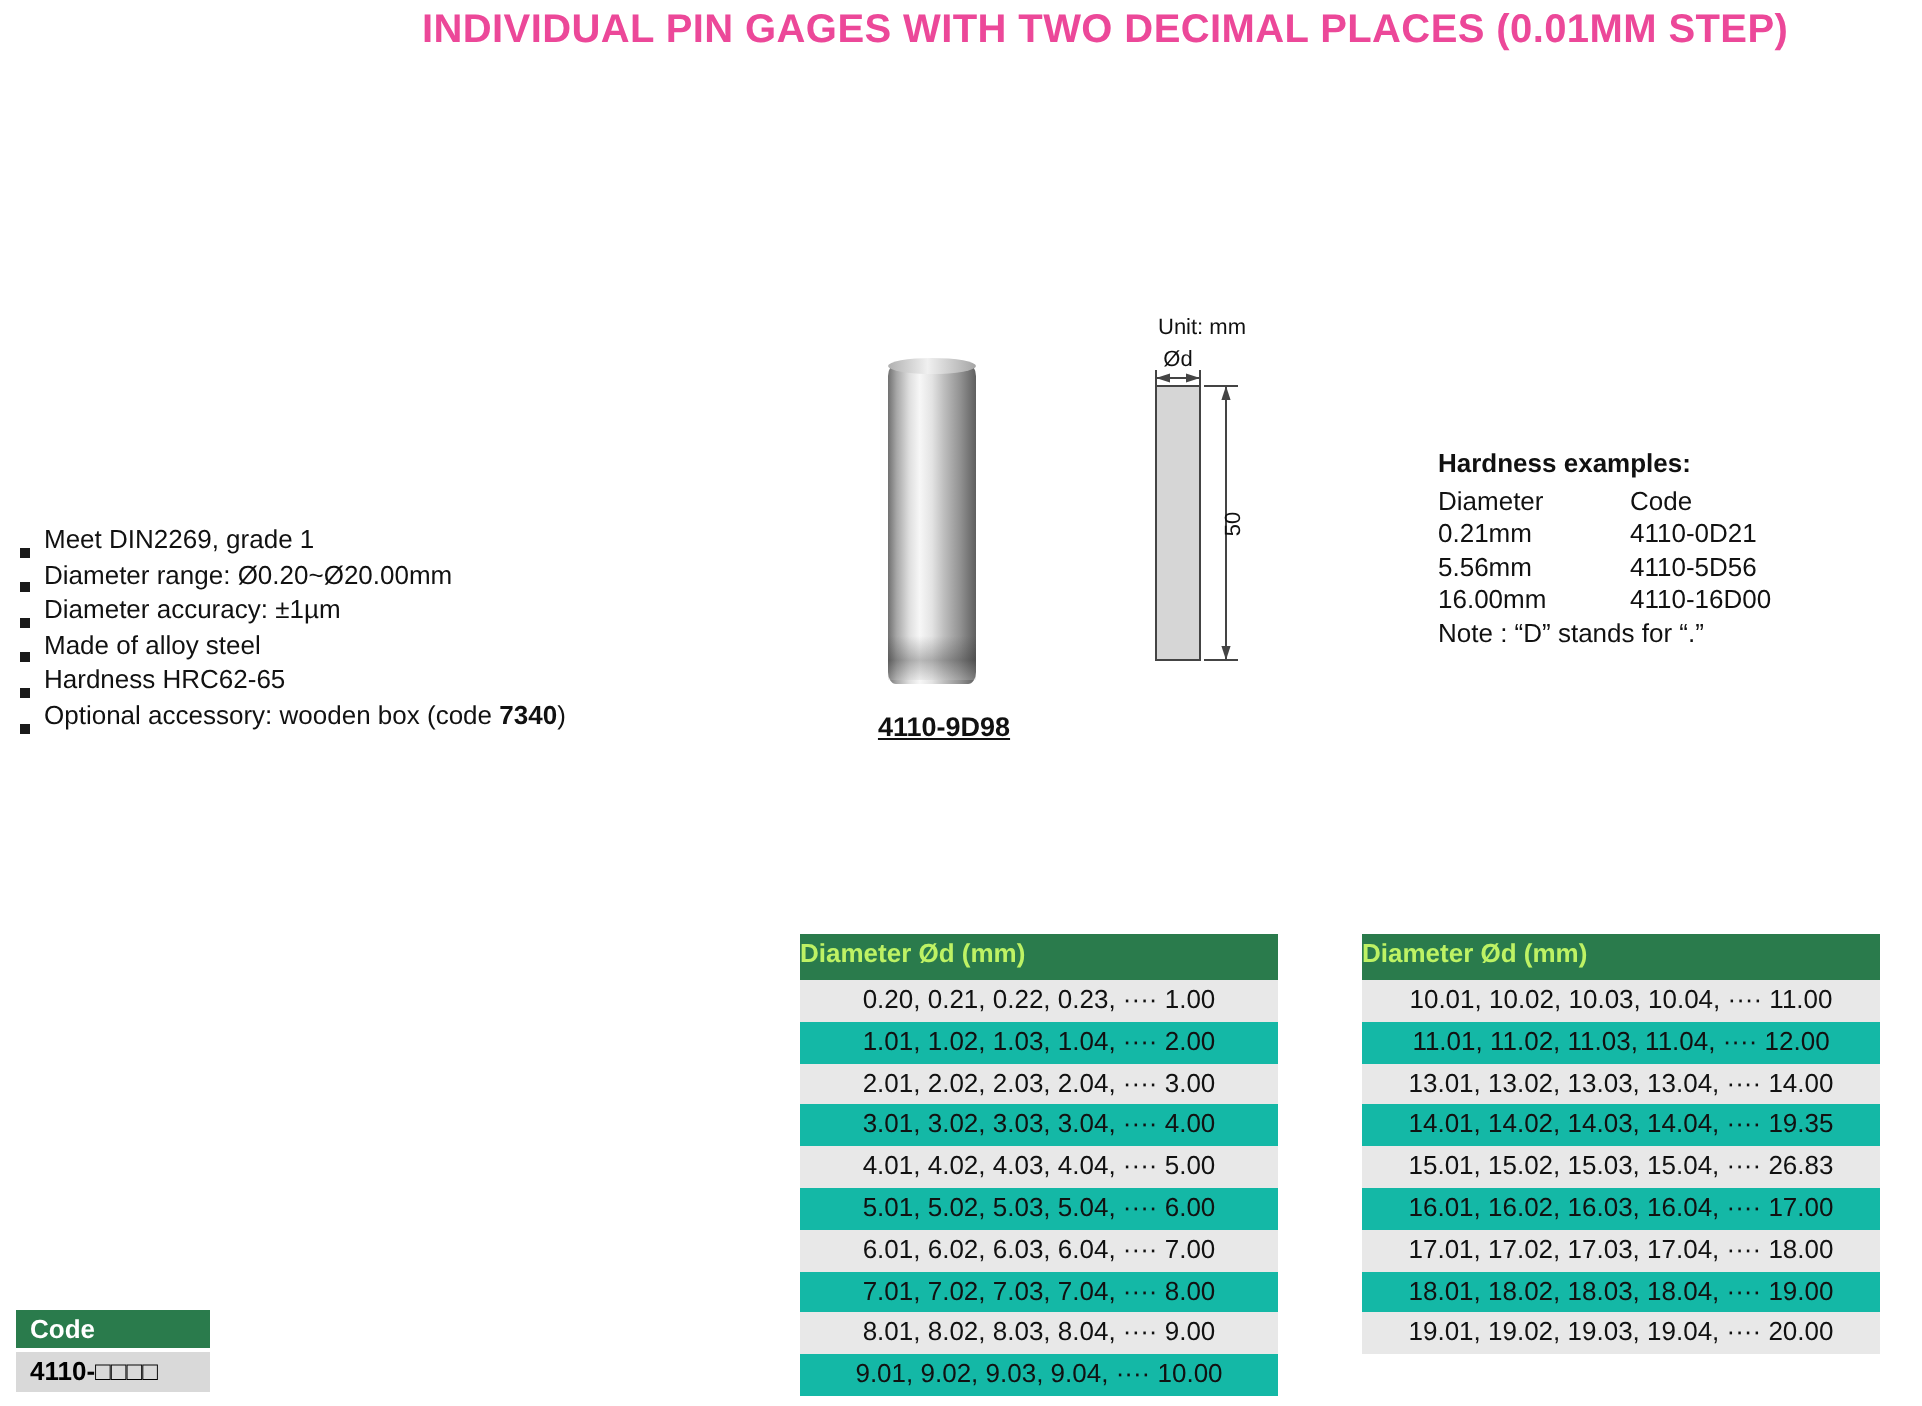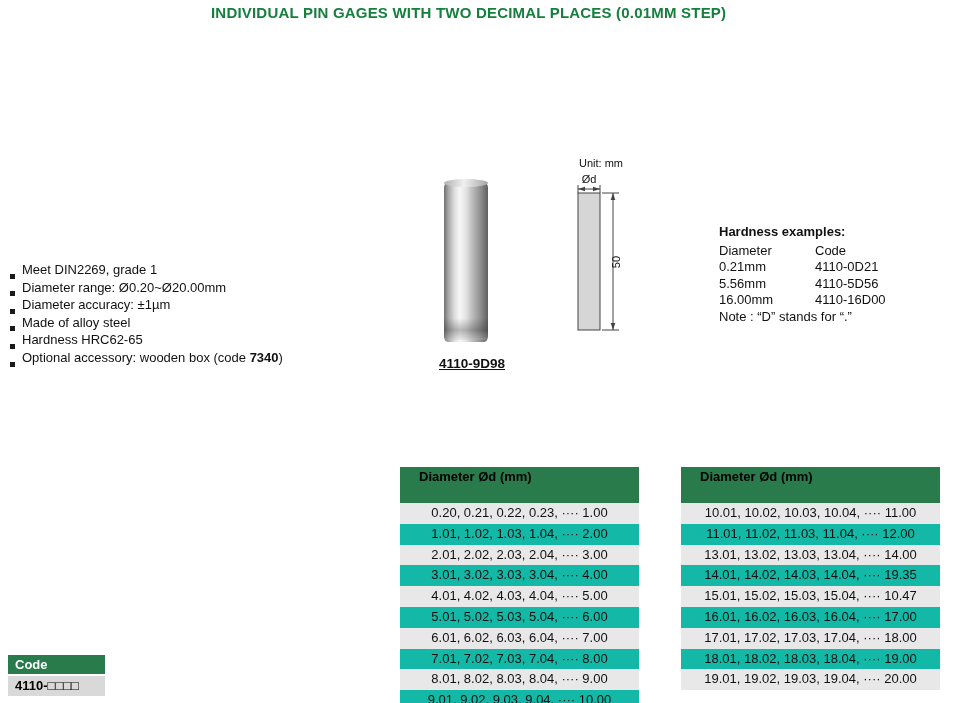--- a/index.html
+++ b/index.html
@@ -2,22 +2,22 @@
 <html><head>
 <meta charset="utf-8">
 <style>
   * { margin:0; padding:0; box-sizing:border-box; }
   html,body { background:#ffffff; }
   .page {
     position:relative; width:961px; height:703px; background:#fff;
     font-family:"Liberation Sans", sans-serif; color:#111; overflow:hidden;
   }
   .title {
-    position:absolute; left:211px; top:4px; font-size:15px; font-weight:700;
-    letter-spacing:0.2px; color:#15803d; white-space:nowrap;
+    position:absolute; left:211px; top:4px; font-size:20px; font-weight:700;
+    letter-spacing:0.2px; color:#ec4899; white-space:nowrap;
   }
   
   .features { position:absolute; left:8px; top:261px; }
   .feature { display:flex; align-items:flex-end; height:17.6px; font-size:13px; line-height:17.6px; white-space:nowrap; }
   .bullet { width:5px; height:5px; background:#1a1a1a; margin:6px 7px 0 2px; flex:none; }
   .feature b { font-weight:700; }
   
   .pin {
     position:absolute; left:444px; top:182px; width:44px; height:160px;
     background:linear-gradient(90deg,#707070 0%,#a8a8a8 10%,#dedede 24%,#f7f7f7 36%,#e3e3e3 50%,#bdbdbd 64%,#929292 82%,#5f5f5f 100%);
@@ -35,21 +35,21 @@
   
   .drawing { position:absolute; left:556px; top:156px; }
   .d-txt { font-family:"Liberation Sans", sans-serif; font-size:11px; fill:#111; }
   
   .ordering { position:absolute; left:719px; top:224px; width:232px; font-size:13px; }
   .ord-heading { font-weight:700; line-height:16px; margin-bottom:3px; }
   .ord-grid { display:grid; grid-template-columns:96px auto; line-height:16.4px; }
   .ord-note { line-height:16.4px; }
   
   .table { position:absolute; top:467px; font-size:13px; }
-  .t-head { background:#2a7b4c; color:#000000; font-weight:700; padding-left:19px; height:36px; line-height:20px; }
+  .t-head { background:#2a7b4c; color:#bef264; font-weight:700; height:23px; line-height:20px; }
   .t-row { height:20.8px; line-height:20.8px; text-align:center; background:#14b8a6; white-space:nowrap; }
   .t-row:nth-child(even) { background:#e8e8e8; }
   .table-1 { left:400px; width:239px; }
   .table-2 { left:681px; width:259px; }
   
   .codebox { position:absolute; left:8px; top:655px; width:97px; font-size:13px; }
   .code-head { background:#2a7b4c; color:#fff; font-weight:700; height:19px; line-height:19px; padding-left:7px; }
   .code-val { background:#d9d9d9; color:#000; font-weight:700; height:20px; line-height:19px; padding-left:7px; margin-top:2px; }
 </style>
 </head>
@@ -136,21 +136,21 @@
     <div class="t-row">8.01, 8.02, 8.03, 8.04, ···· 9.00</div>
     <div class="t-row">9.01, 9.02, 9.03, 9.04, ···· 10.00</div>
   </div>
 
   <div class="table table-2">
     <div class="t-head">Diameter Ød (mm)</div>
     <div class="t-row">10.01, 10.02, 10.03, 10.04, ···· 11.00</div>
     <div class="t-row">11.01, 11.02, 11.03, 11.04, ···· 12.00</div>
     <div class="t-row">13.01, 13.02, 13.03, 13.04, ···· 14.00</div>
     <div class="t-row">14.01, 14.02, 14.03, 14.04, ···· 19.35</div>
-    <div class="t-row">15.01, 15.02, 15.03, 15.04, ···· 10.47</div>
+    <div class="t-row">15.01, 15.02, 15.03, 15.04, ···· 26.83</div>
     <div class="t-row">16.01, 16.02, 16.03, 16.04, ···· 17.00</div>
     <div class="t-row">17.01, 17.02, 17.03, 17.04, ···· 18.00</div>
     <div class="t-row">18.01, 18.02, 18.03, 18.04, ···· 19.00</div>
     <div class="t-row">19.01, 19.02, 19.03, 19.04, ···· 20.00</div>
   </div>
 
   <div class="codebox">
     <div class="code-head">Code</div>
     <div class="code-val">4110-□□□□</div>
   </div>

